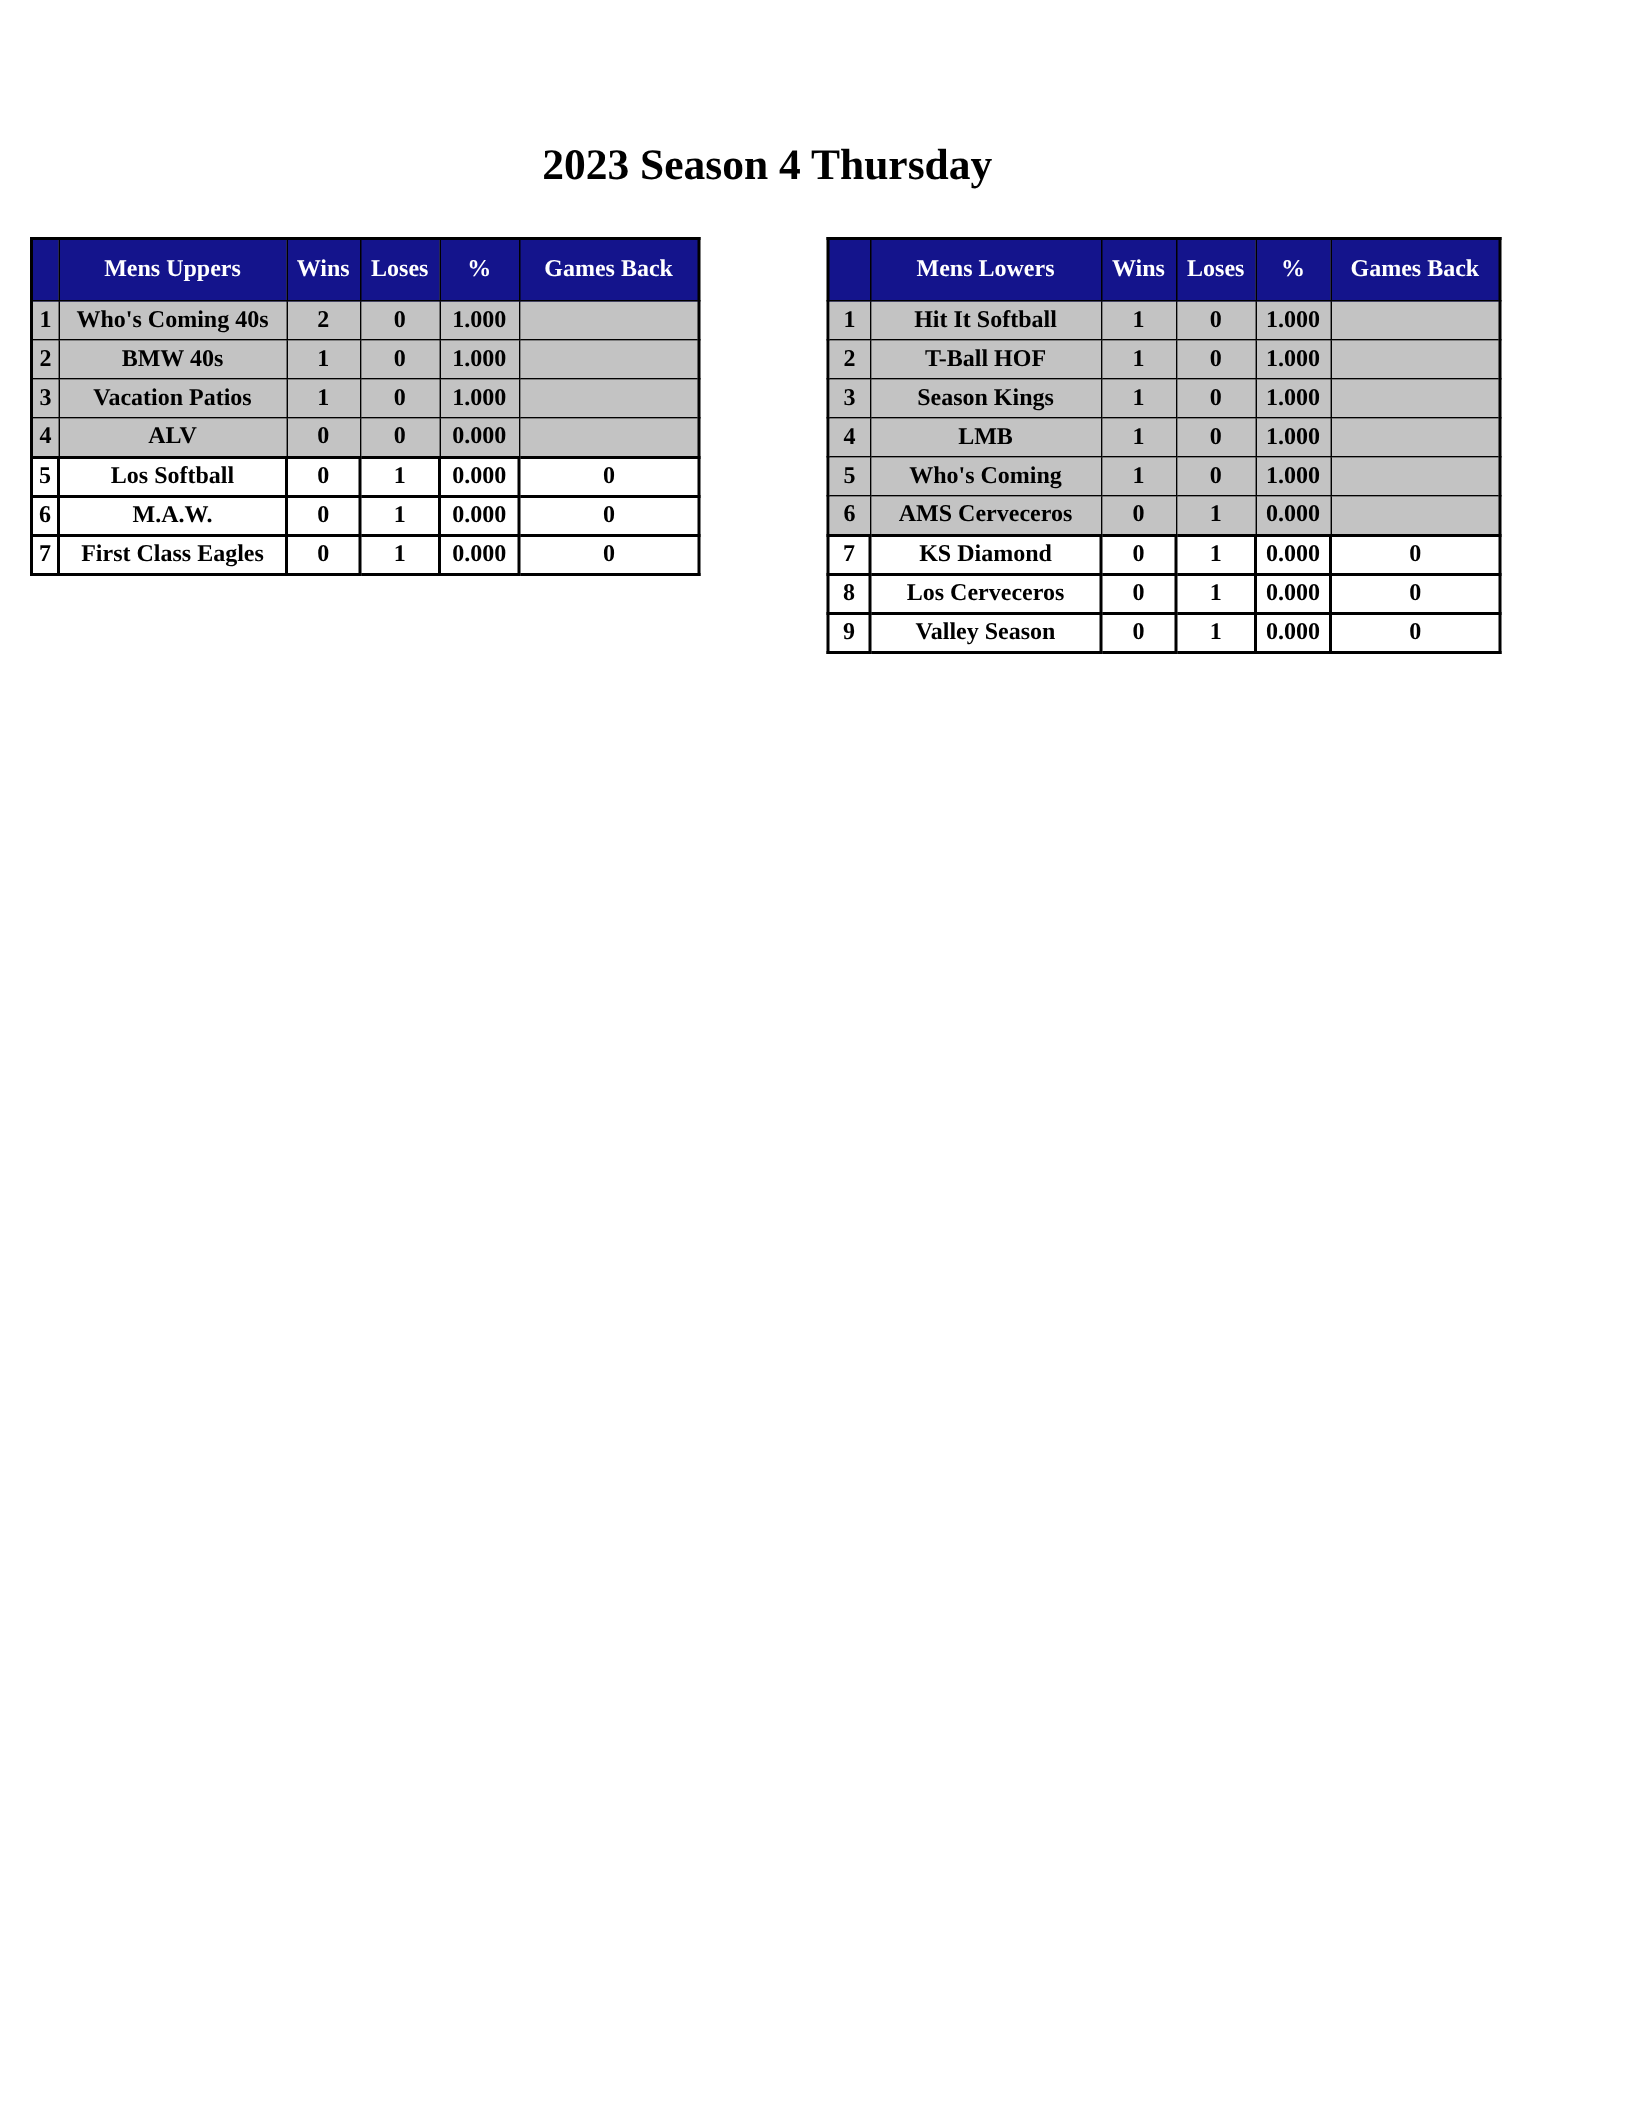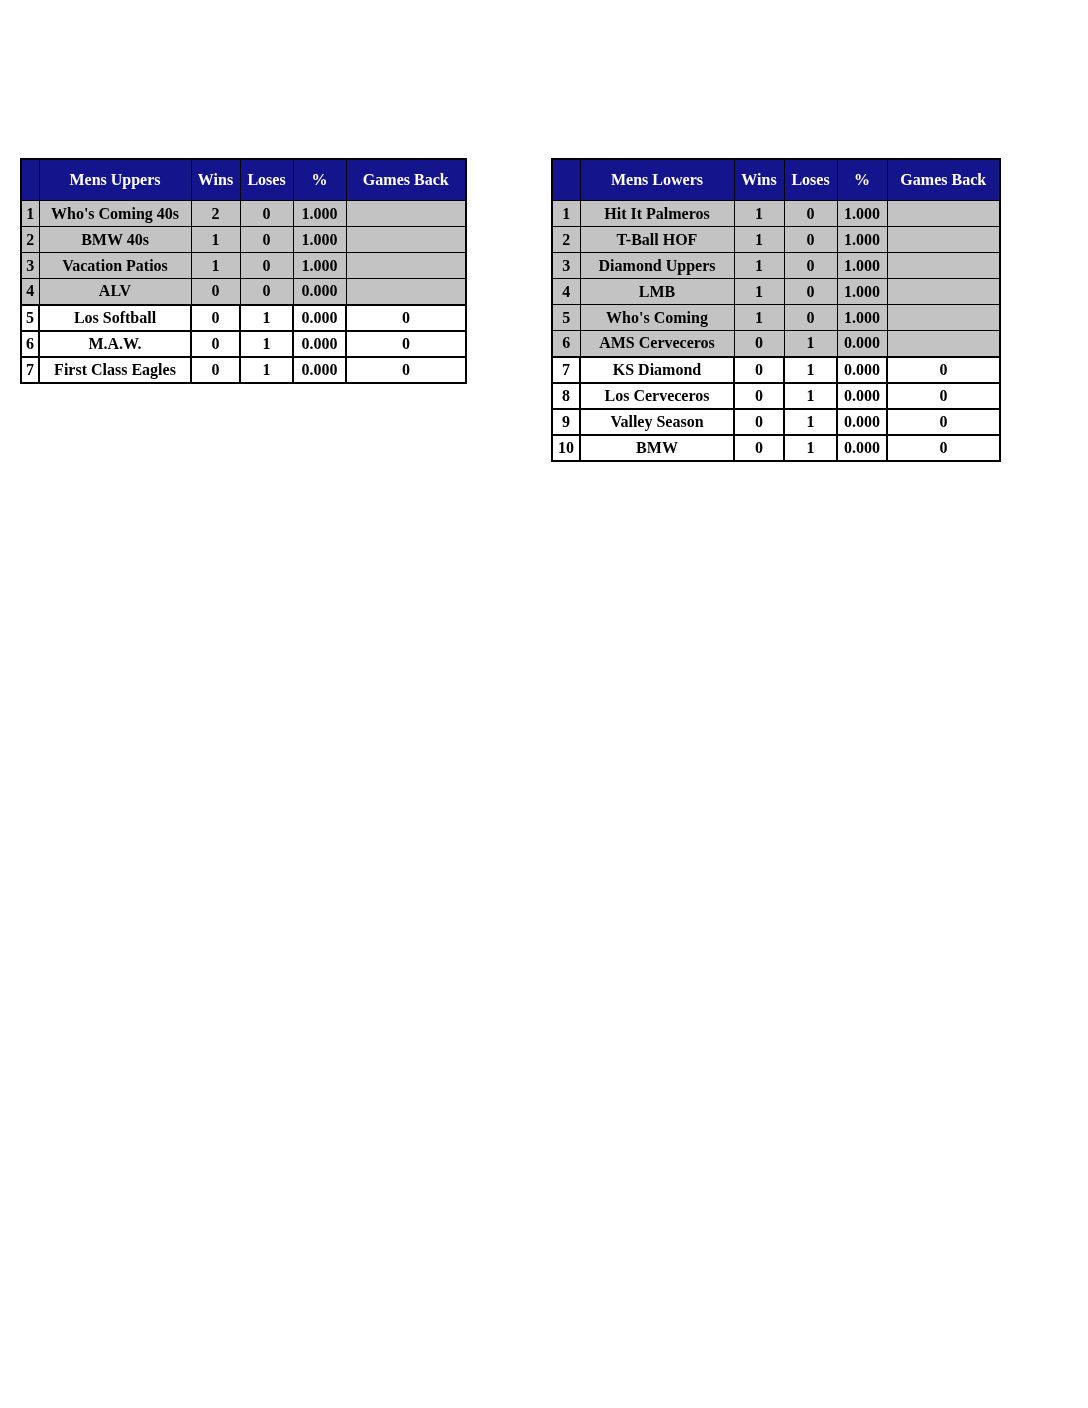--- a/index.html
+++ b/index.html
@@ -67,20 +67,21 @@
   }
   td.team-cell { text-align: left; padding-left: 4px; margin-left: 33px; }
   tr.gray td  { background: var(--row-gray); }
   tr.white td { background: var(--row-white); border-width: 2px; }
 </style>
 </head>
 <body>
 
 <div class="page">
 
+  <h1 class="title">2023 Season 4 Thursday</h1>
 
   <table class="standings t-left">
     <colgroup>
       <col style="width:18px">
         <col style="width:152px">
         <col style="width:49px">
       <col style="width:53px">
         <col style="width:53px">
         <col style="width:120px">
     </colgroup>
@@ -169,37 +170,37 @@
         <th>Mens Lowers</th>
         <th>Wins</th>
         <th>Loses</th>
         <th>%</th>
         <th>Games Back</th>
       </tr>
     </thead>
     <tbody>
         <tr class="gray">
           <td class="rank-cell">1</td>
-          <td class="team-cell">Hit It Palmeros</td>
+          <td class="team-cell">Hit It Softball</td>
           <td class="num-cell">1</td>
           <td class="num-cell">0</td>
           <td class="num-cell">1.000</td>
           <td class="num-cell"></td>
         </tr>
         <tr class="gray">
           <td class="rank-cell">2</td>
           <td class="team-cell">T-Ball HOF</td>
           <td class="num-cell">1</td>
           <td class="num-cell">0</td>
           <td class="num-cell">1.000</td>
           <td class="num-cell"></td>
         </tr>
         <tr class="gray">
           <td class="rank-cell">3</td>
-          <td class="team-cell">Diamond Uppers</td>
+          <td class="team-cell">Season Kings</td>
           <td class="num-cell">1</td>
           <td class="num-cell">0</td>
           <td class="num-cell">1.000</td>
           <td class="num-cell"></td>
         </tr>
         <tr class="gray">
           <td class="rank-cell">4</td>
           <td class="team-cell">LMB</td>
           <td class="num-cell">1</td>
           <td class="num-cell">0</td>
@@ -239,24 +240,16 @@
           <td class="num-cell">0</td>
         </tr>
         <tr class="white">
           <td class="rank-cell">9</td>
           <td class="team-cell">Valley Season</td>
           <td class="num-cell">0</td>
           <td class="num-cell">1</td>
           <td class="num-cell">0.000</td>
           <td class="num-cell">0</td>
         </tr>
-        <tr class="white">
-          <td class="rank-cell">10</td>
-          <td class="team-cell">BMW</td>
-          <td class="num-cell">0</td>
-          <td class="num-cell">1</td>
-          <td class="num-cell">0.000</td>
-          <td class="num-cell">0</td>
-        </tr>
       </tbody>
   </table>
 
 </div>
 
 </body></html>

